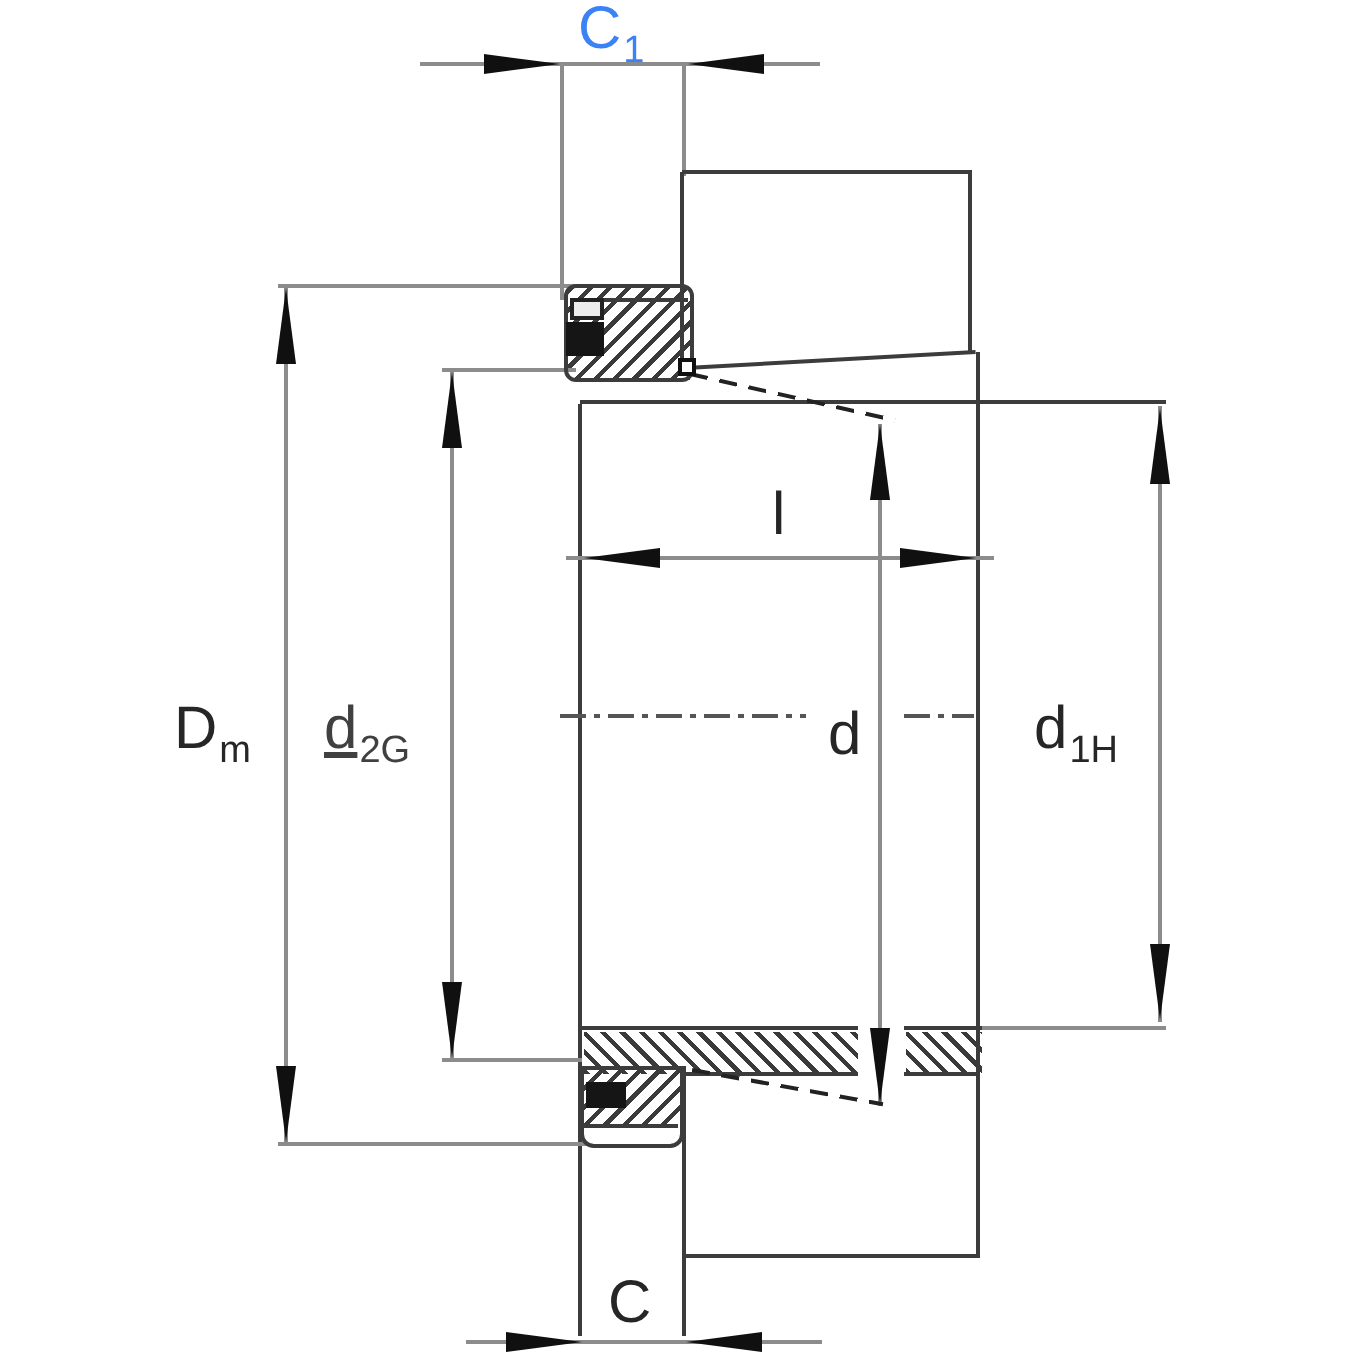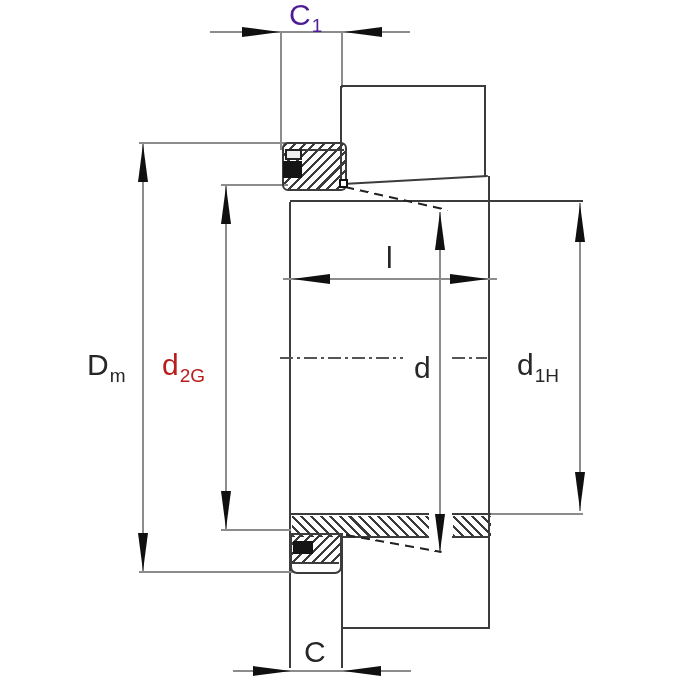--- a/index.html
+++ b/index.html
@@ -66,20 +66,20 @@
     <div class="arrow" style="background: rgb(16, 16, 16); clip-path: polygon(50% 0px, 100% 100%, 0px 100%); left: 221px; top: 186px; width: 10px; height: 38px;"></div>
     <div class="arrow" style="background: rgb(16, 16, 16); clip-path: polygon(50% 100%, 0px 0px, 100% 0px); left: 221px; top: 491px; width: 10px; height: 38px;"></div>
     <div class="arrow" style="background: rgb(16, 16, 16); clip-path: polygon(0px 50%, 100% 0px, 100% 100%); left: 292px; top: 274px; width: 38px; height: 10px;"></div>
     <div class="arrow" style="background: rgb(16, 16, 16); clip-path: polygon(100% 50%, 0px 0px, 0px 100%); left: 450px; top: 274px; width: 38px; height: 10px;"></div>
     <div class="arrow" style="background: rgb(16, 16, 16); clip-path: polygon(50% 0px, 100% 100%, 0px 100%); left: 435px; top: 212px; width: 10px; height: 38px;"></div>
     <div class="arrow" style="background: rgb(16, 16, 16); clip-path: polygon(50% 100%, 0px 0px, 100% 0px); left: 435px; top: 514px; width: 10px; height: 38px;"></div>
     <div class="arrow" style="background: rgb(16, 16, 16); clip-path: polygon(50% 0px, 100% 100%, 0px 100%); left: 575px; top: 204px; width: 10px; height: 38px;"></div>
     <div class="arrow" style="background: rgb(16, 16, 16); clip-path: polygon(50% 100%, 0px 0px, 100% 0px); left: 575px; top: 472px; width: 10px; height: 38px;"></div>
     <div class="arrow" style="background: rgb(16, 16, 16); clip-path: polygon(100% 50%, 0px 0px, 0px 100%); left: 253px; top: 666px; width: 38px; height: 10px;"></div>
     <div class="arrow" style="background: rgb(16, 16, 16); clip-path: polygon(0px 50%, 100% 0px, 100% 100%); left: 343px; top: 666px; width: 38px; height: 10px;"></div>
-    <div class="dimlabel" style="left: 289px; top: 0px; font-size: 30px; color: #4c1d95;"><span>C</span><span class="sub" style="font-size: 19px;">1</span></div>
+    <div class="dimlabel" style="left: 289px; top: 0px; font-size: 30px; color: #3b82f6;"><span>C</span><span class="sub" style="font-size: 19px;">1</span></div>
     <div class="dimlabel" style="left: 87px; top: 350px; font-size: 30px; color: rgb(38, 38, 38);"><span>D</span><span class="sub" style="font-size: 19px;">m</span></div>
-    <div class="dimlabel" style="left: 162px; top: 350px; font-size: 30px; color: #b91c1c;"><span>d</span><span class="sub" style="font-size: 19px;">2G</span></div>
+    <div class="dimlabel" style="left: 162px; top: 350px; font-size: 30px; color: #404040; text-decoration: underline;"><span>d</span><span class="sub" style="font-size: 19px;">2G</span></div>
     <div class="dimlabel" style="left: 386px; top: 243px; font-size: 30px; color: rgb(38, 38, 38);"><span>l</span></div>
     <div class="dimlabel" style="left: 414px; top: 353px; font-size: 30px; color: rgb(38, 38, 38);"><span>d</span></div>
     <div class="dimlabel" style="left: 517px; top: 350px; font-size: 30px; color: rgb(38, 38, 38);"><span>d</span><span class="sub" style="font-size: 19px; text-align: center;">1H</span></div>
     <div class="dimlabel" style="left: 304px; top: 637px; font-size: 30px; color: rgb(38, 38, 38);"><span>C</span></div>
   </div>
 
 </body></html>

